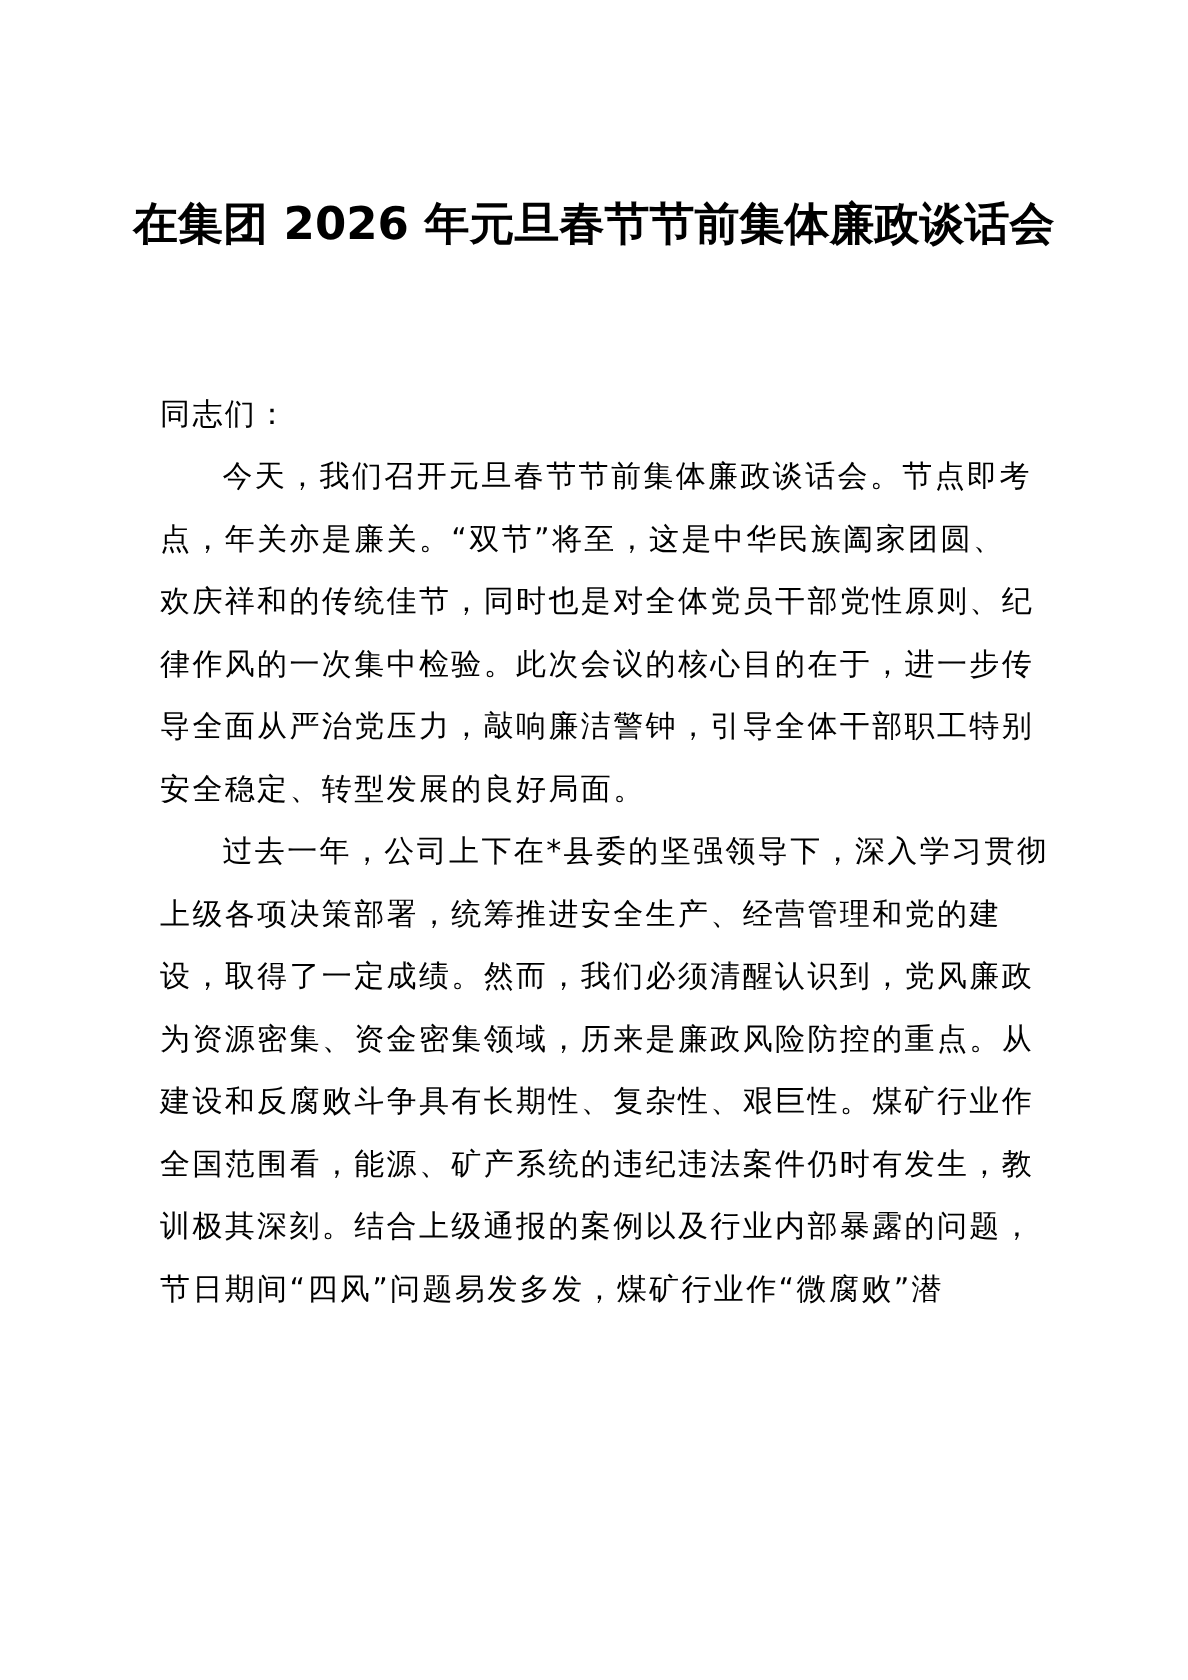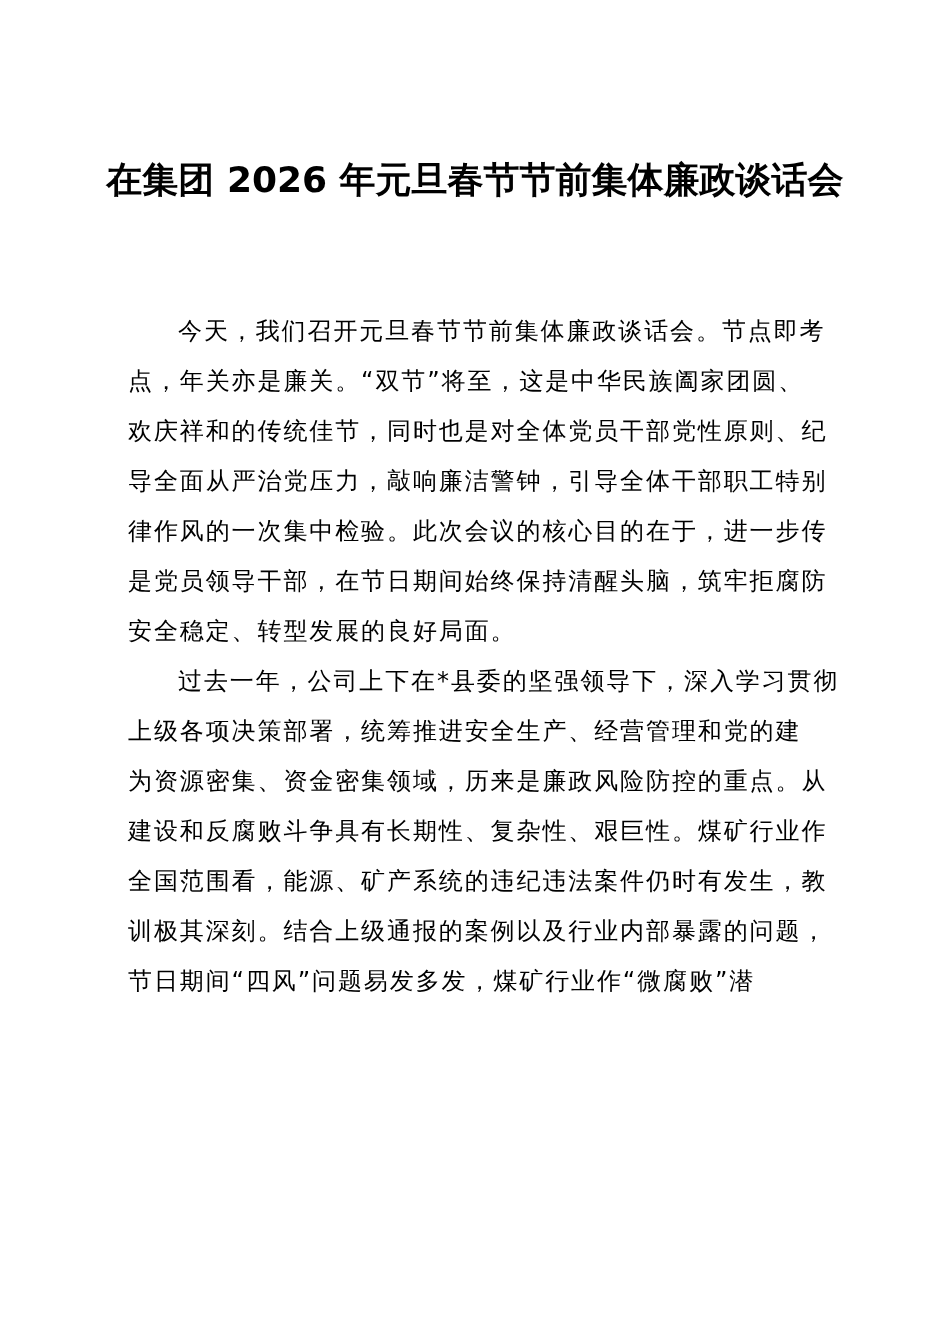--- a/index.html
+++ b/index.html
@@ -60,34 +60,35 @@
 </head>
 <body>
 
 <div class="page">
 
   <div class="title">
     <span class="tline">在集团 2026 年元旦春节节前集体廉政谈话会</span>
   </div>
 
   <div class="body-text">
+    <span class="line">同志们：</span>
 
     <div>
       <span class="line indent">今天，我们召开元旦春节节前集体廉政谈话会。节点即考</span>
       <span class="line">点，年关亦是廉关。“双节”将至，这是中华民族阖家团圆、</span>
       <span class="line">欢庆祥和的传统佳节，同时也是对全体党员干部党性原则、纪</span>
+      <span class="line">律作风的一次集中检验。此次会议的核心目的在于，进一步传</span>
       <span class="line">导全面从严治党压力，敲响廉洁警钟，引导全体干部职工特别</span>
-      <span class="line">律作风的一次集中检验。此次会议的核心目的在于，进一步传</span>
-      <span class="line">是党员领导干部，在节日期间始终保持清醒头脑，筑牢拒腐防</span>
       <span class="line">安全稳定、转型发展的良好局面。</span>
     </div>
 
     <div>
       <span class="line indent">过去一年，公司上下在*县委的坚强领导下，深入学习贯彻</span>
       <span class="line">上级各项决策部署，统筹推进安全生产、经营管理和党的建</span>
+      <span class="line">设，取得了一定成绩。然而，我们必须清醒认识到，党风廉政</span>
       <span class="line">为资源密集、资金密集领域，历来是廉政风险防控的重点。从</span>
       <span class="line">建设和反腐败斗争具有长期性、复杂性、艰巨性。煤矿行业作</span>
       <span class="line">全国范围看，能源、矿产系统的违纪违法案件仍时有发生，教</span>
       <span class="line">训极其深刻。结合上级通报的案例以及行业内部暴露的问题，</span>
       <span class="line">节日期间“四风”问题易发多发，煤矿行业作“微腐败”潜</span>
     </div>
   </div>
 
 </div>
 

